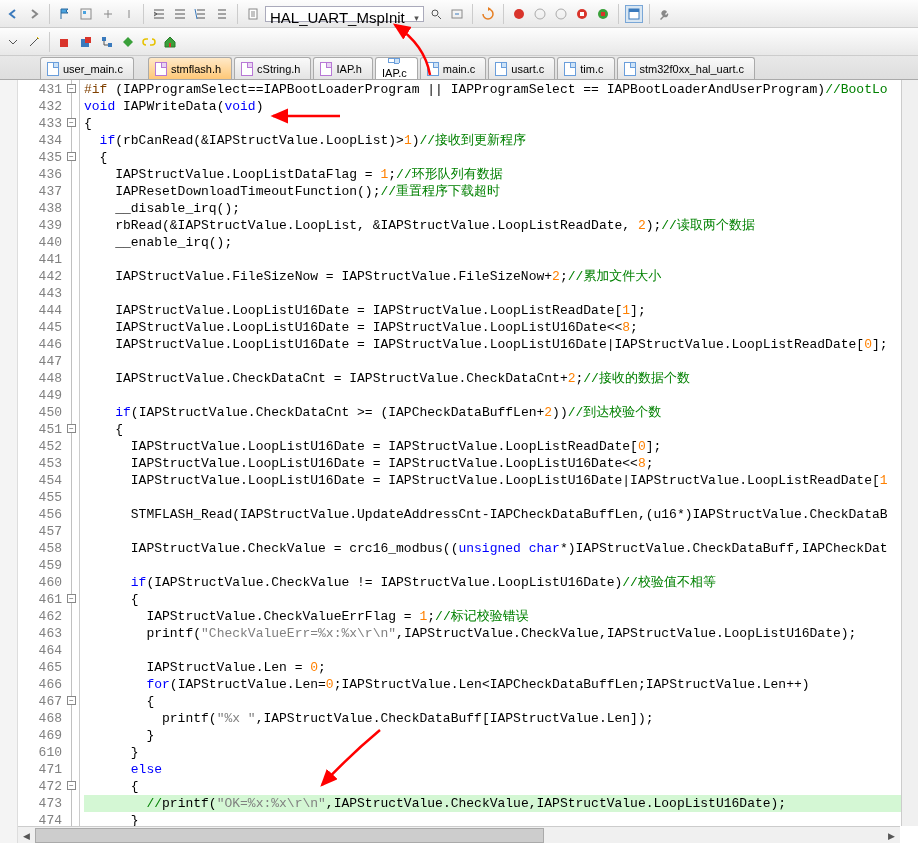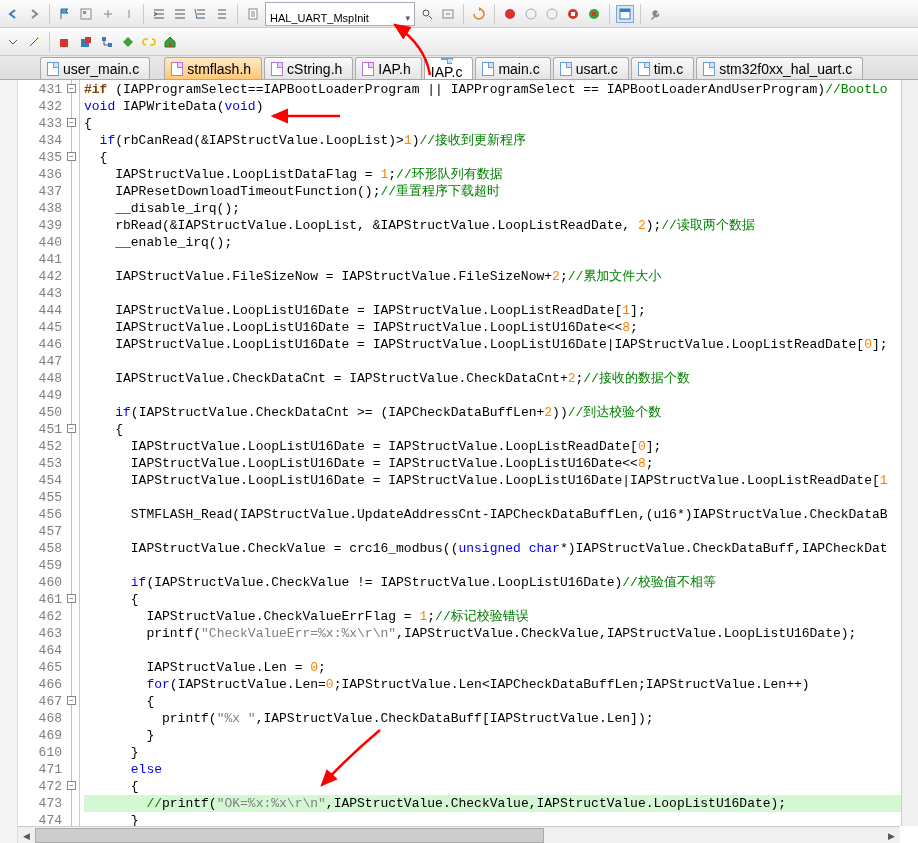--- a/index.html
+++ b/index.html
@@ -1,41 +1,41 @@
 <!DOCTYPE html>
 <html><head>
 <meta charset="utf-8">
 <style>
 * { margin:0; padding:0; box-sizing:border-box; }
 body { font-family:"Segoe UI",Tahoma,sans-serif; font-size:11px; background:#f0f0f0; width:918px; height:843px; overflow:hidden; position:relative; }
 .toolbar { height:28px; background:linear-gradient(#fdfdfd,#e8e8e8); border-bottom:1px solid #ccc; display:flex; align-items:center; padding:0 4px; gap:3px; }
 .toolbar .sep { width:1px; height:20px; background:#ccc; margin:0 3px; }
 .tb-btn { width:18px; height:18px; display:flex; align-items:center; justify-content:center; cursor:pointer; }
-.combo { height:24px; border:1px solid #aab; background:#fff; font-size:11px; padding:8px 18px 0 4px; position:relative; min-width:150px; display:flex; align-items:center; }
+.combo { height:16px; border:1px solid #aab; background:#fff; font-size:15px; padding:8px 18px 0 4px; position:relative; min-width:150px; display:flex; align-items:center; }
 .combo::after { content:"▾"; position:absolute; right:4px; color:#555; font-size:9px; }
 .tabbar { height:24px; background:linear-gradient(#e8e8e8,#dedede); border-bottom:1px solid #aaa; display:flex; align-items:flex-end; padding-left:40px; gap:0; }
-.tab { height:22px; padding:0 10px 0 6px; display:flex; align-items:center; gap:4px; border:1px solid #aaa; border-bottom:none; border-radius:3px 3px 0 0; background:linear-gradient(#fafafa,#e4e4e4); font-size:14px; cursor:pointer; margin-right:2px; }
+.tab { height:22px; padding:0 10px 0 6px; display:flex; align-items:center; gap:4px; border:1px solid #aaa; border-bottom:none; border-radius:3px 3px 0 0; background:linear-gradient(#fafafa,#e4e4e4); font-size:11px; cursor:pointer; margin-right:2px; }
 .tab.orange { background:linear-gradient(#ffe9c8,#ffc877);margin-left:12px; }
 .tab.active { background:#fff;flex-direction:column; }
 .file-ico { width:12px; height:14px; background:#fff; border:1px solid #6a9edb; position:relative; }
 .file-ico::before { content:""; position:absolute; top:0; right:0; width:4px; height:4px; background:#cde3f8; border-left:1px solid #6a9edb; border-bottom:1px solid #6a9edb; }
 .file-ico.h { border-color:#b878d6; }
 .file-ico.h::before { background:#e8d4f2; border-color:#b878d6; }
 .editor-wrap { display:flex; height:calc(100% - 80px); position:relative; }
 .left-strip { width:18px; background:#f4f4f4; border-right:1px solid #ddd; }
 .editor { flex:1; display:flex; font-family:Consolas,"Courier New",monospace; font-size:13px; line-height:17px; background:#fff; overflow:hidden; }
 .gutter { width:48px; text-align:right; color:#808080; background:#fff; padding:1px 4px 16px 0; user-select:none; }
 .fold { width:14px; background:#fff; border-right:1px solid #ccc; position:relative; }
 .fold-line { position:absolute; left:5px; top:0; bottom:0; width:1px; background:#c0c0c0; }
 .fold-box { position:absolute; left:1px; width:9px; height:9px; border:1px solid #888; background:#fff; font-size:8px; line-height:7px; text-align:center; color:#555; }
 .code { flex:1; white-space:pre; padding:1px 0 0 4px; color:#000; overflow:hidden; }
 .ln { height:17px; }
 .hl { background:#d4f7d4; }
 .kw { color:#0000ff; }
-.pp { color:#804000;font-weight:bold; }
+.pp { color:#804000; }
 .cm { color:#008000; }
 .str { color:#808080; }
 .num { color:#ff8000; }
 .arrow { position:absolute; z-index:50; pointer-events:none; }
 .arrow.a1 { left:380px; top:20px; }
 .arrow.a2 { left:265px; top:102px; }
 .arrow.a3 { left:310px; top:725px; }
 .scrollbar-h { position:absolute; bottom:0; left:18px; right:18px; height:17px; background:#f0f0f0; border-top:1px solid #ccc; display:flex; }
 .scrollbar-h .track { flex:1; position:relative; }
 .scrollbar-h .thumb { position:absolute; left:0; width:60%; height:15px; top:1px; background:#cdcdcd; border:1px solid #aaa; }

